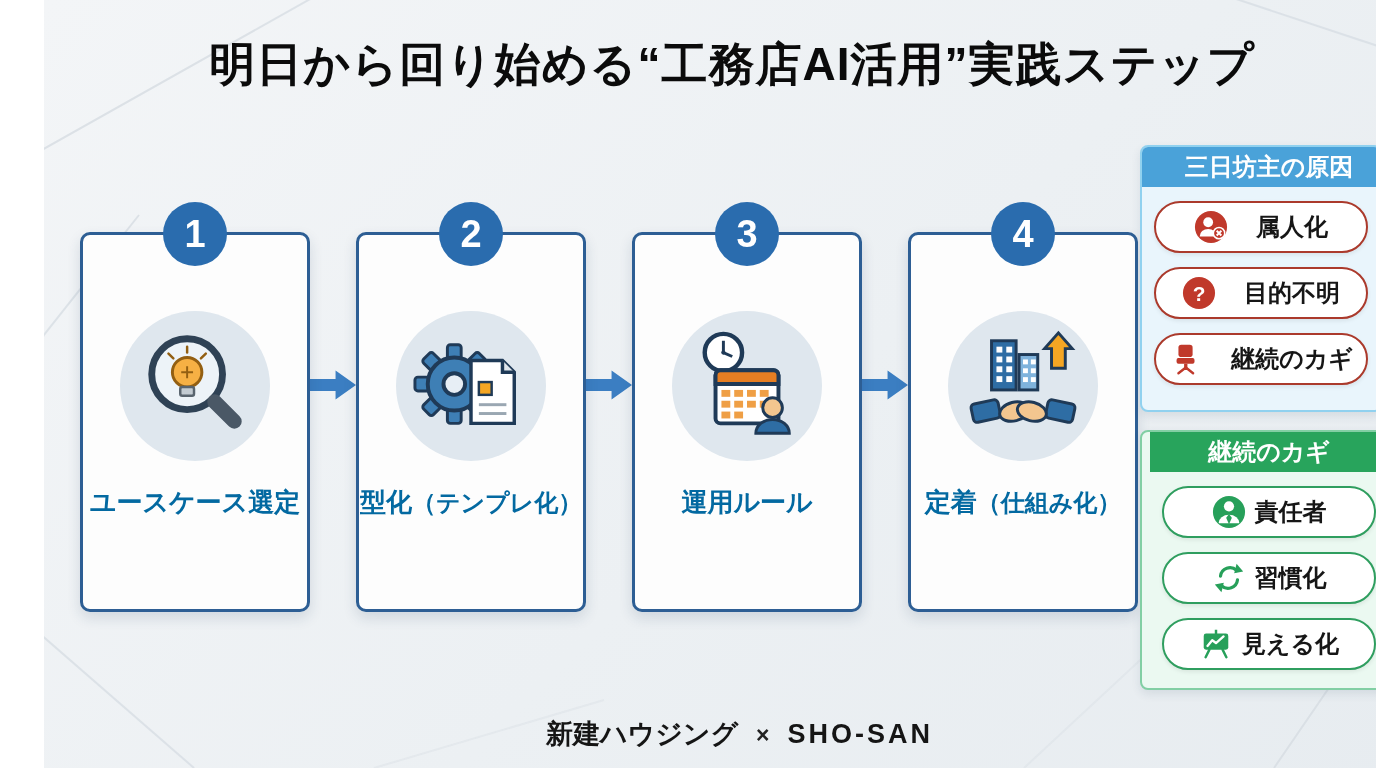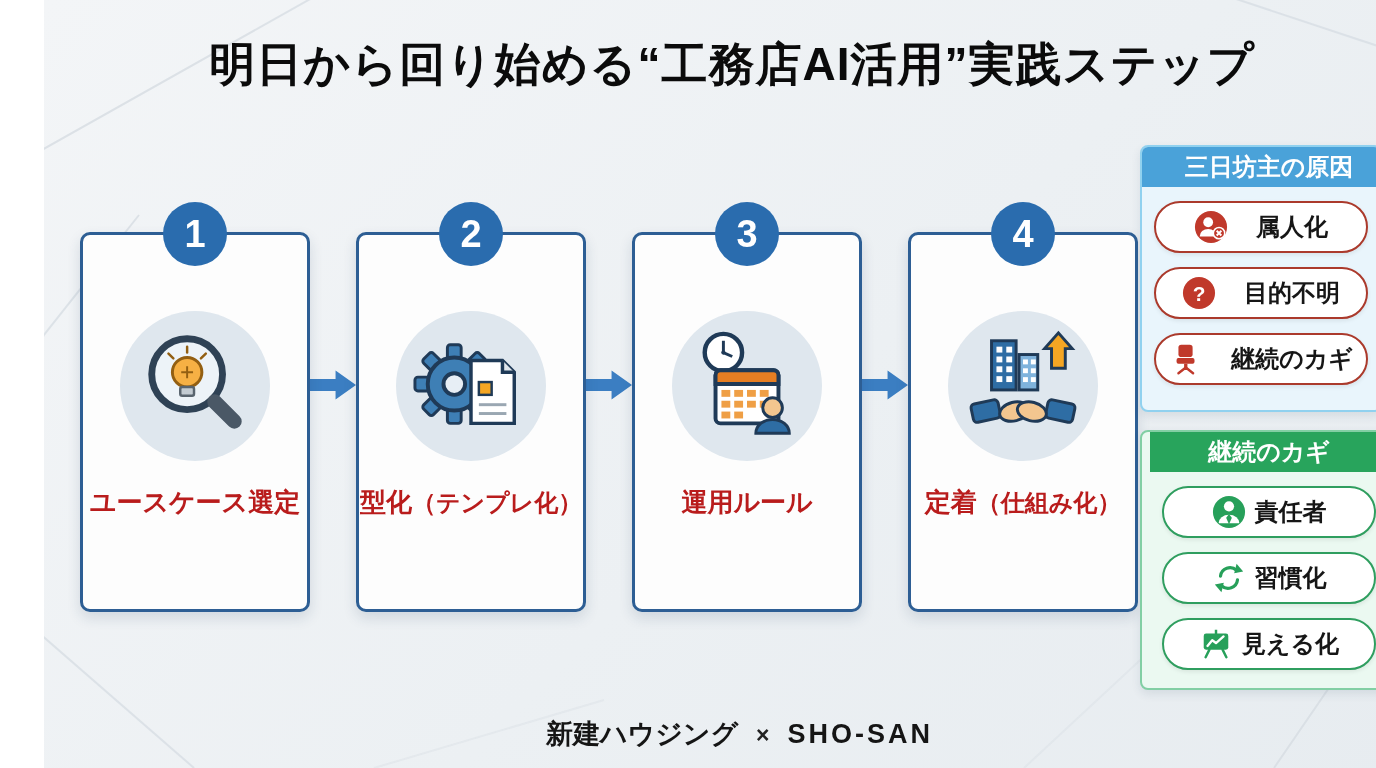--- a/index.html
+++ b/index.html
@@ -32,21 +32,21 @@
     width:64px;height:64px;border-radius:50%;
     background:#2a6cae;color:#fff;
     font-size:38px;font-weight:bold;
     display:flex;align-items:center;justify-content:center;
   }
   .icon-circle{
     width:150px;height:150px;border-radius:50%;
     background:#dfe7ee;margin:76px auto 0;
     display:flex;align-items:center;justify-content:center;
   }
-  .card-label{margin-top:24px;text-align:center;font-weight:bold;color:#b91c1c;white-space:nowrap;}
+  .card-label{margin-top:24px;text-align:center;font-weight:bold;color:#0369a1;white-space:nowrap;}
   .lbl-main{font-size:26px;}
   .lbl-sub{font-size:24px;}
 
   .arrow{width:46px;flex:0 0 auto;display:flex;justify-content:center;margin-top:136px;}
 
   .panel{
     position:absolute;left:1096px;width:238px;
     border-radius:8px;overflow:hidden;
     box-shadow:0 4px 10px rgba(25,55,90,.10);
   }

